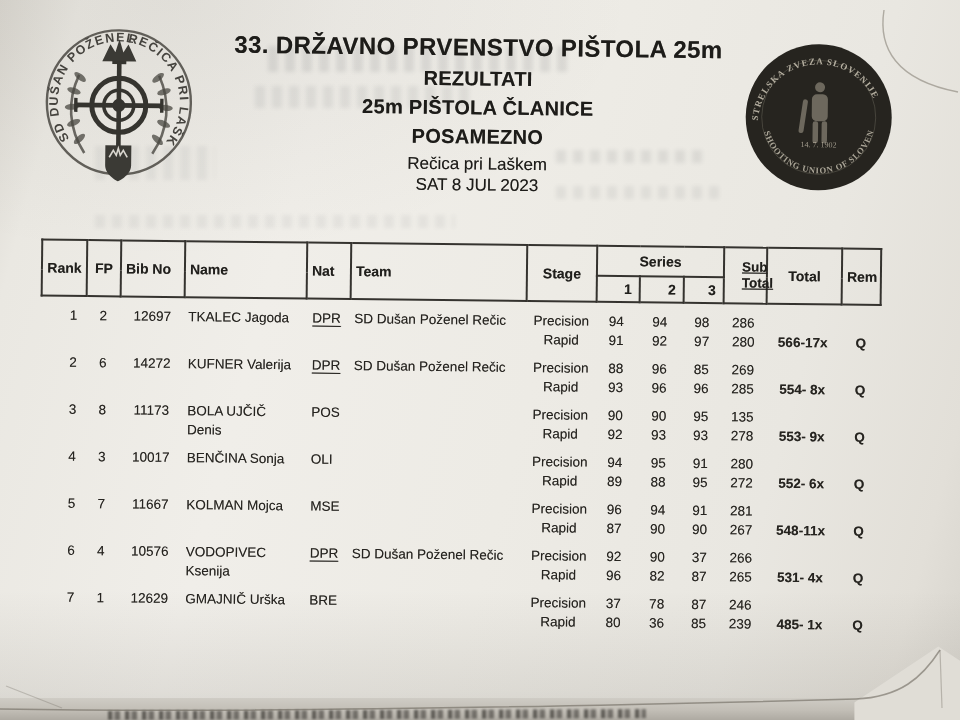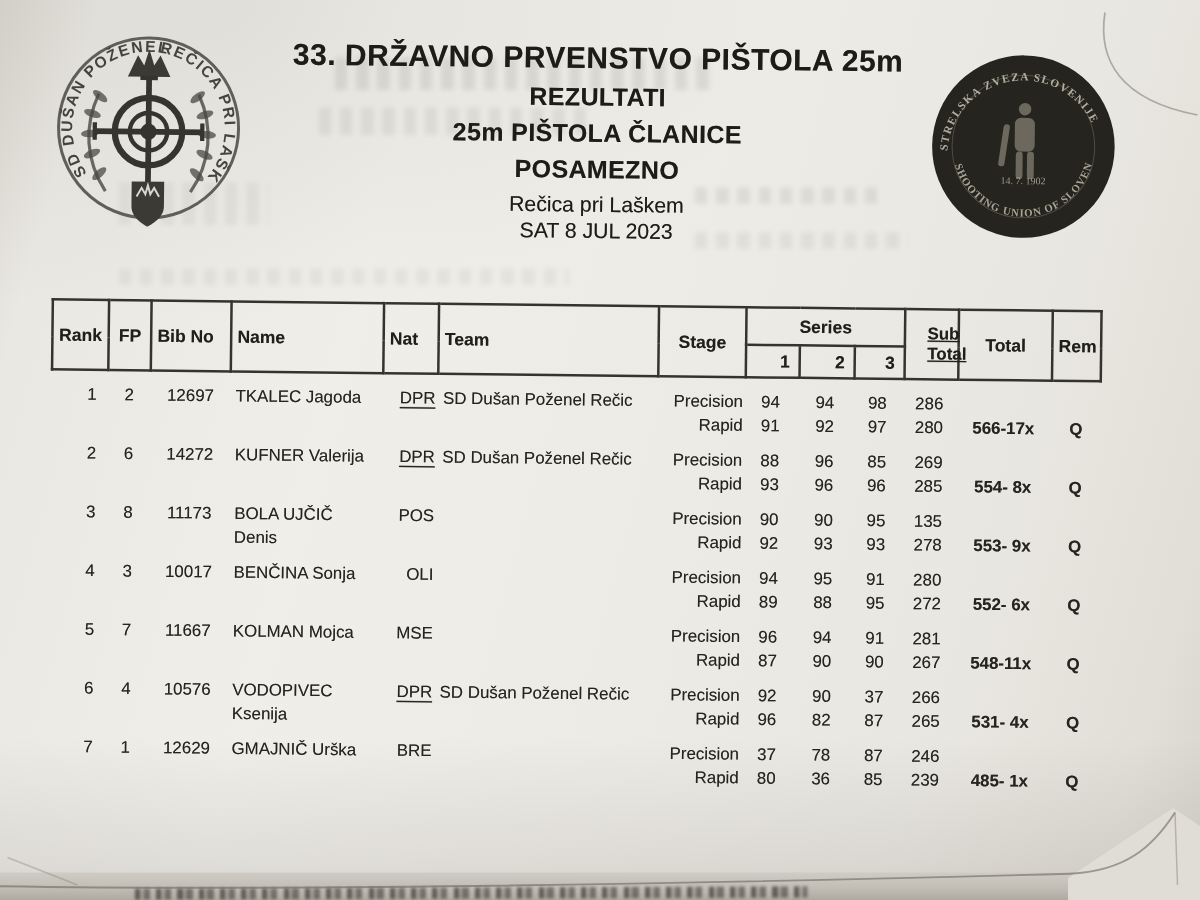--- a/index.html
+++ b/index.html
@@ -78,24 +78,24 @@
   th.h-num { text-align:right; padding-right:7px; font-weight:700; }
   th.h-subtotal { text-align:left; padding-left:17px; line-height:1.15; font-size:13.5px;text-decoration:underline; }
   th.h-subtotal span { display:block; }
 
   tbody td { border:none; font-size:13.5px; padding:0 2px; height:19px; vertical-align:top; line-height:19px; }
   tbody.competitor tr.line1 td { padding-top:9px; }
   td.c-rank  { text-align:right; padding-right:9px; }
   td.c-fp    { text-align:center; }
   td.c-bib   { text-align:center; }
   td.c-name  { text-align:left; padding-left:4px; white-space:pre-line; }
-  td.c-nat   { text-align:right; padding-left:6px; }
+  td.c-nat   { text-align:left; padding-left:6px; }
   td.c-nat.u { text-decoration:underline; text-underline-offset:3px; }
   td.c-team  { text-align:left; padding-left:4px; white-space:nowrap; }
-  td.c-stage { text-align:right; padding-left:2px; }
+  td.c-stage { text-align:center; padding-left:2px; }
   td.c-num   { text-align:center; padding-right:5px; }
   td.c-total { text-align:center; padding-right:4px; font-weight:700; white-space:pre; }
   td.c-rem   { text-align:center; font-weight:700; }
 
   .creases { position:absolute; inset:0; pointer-events:none; }
 </style>
 </head>
 <body>
 
 <div class="photo">

